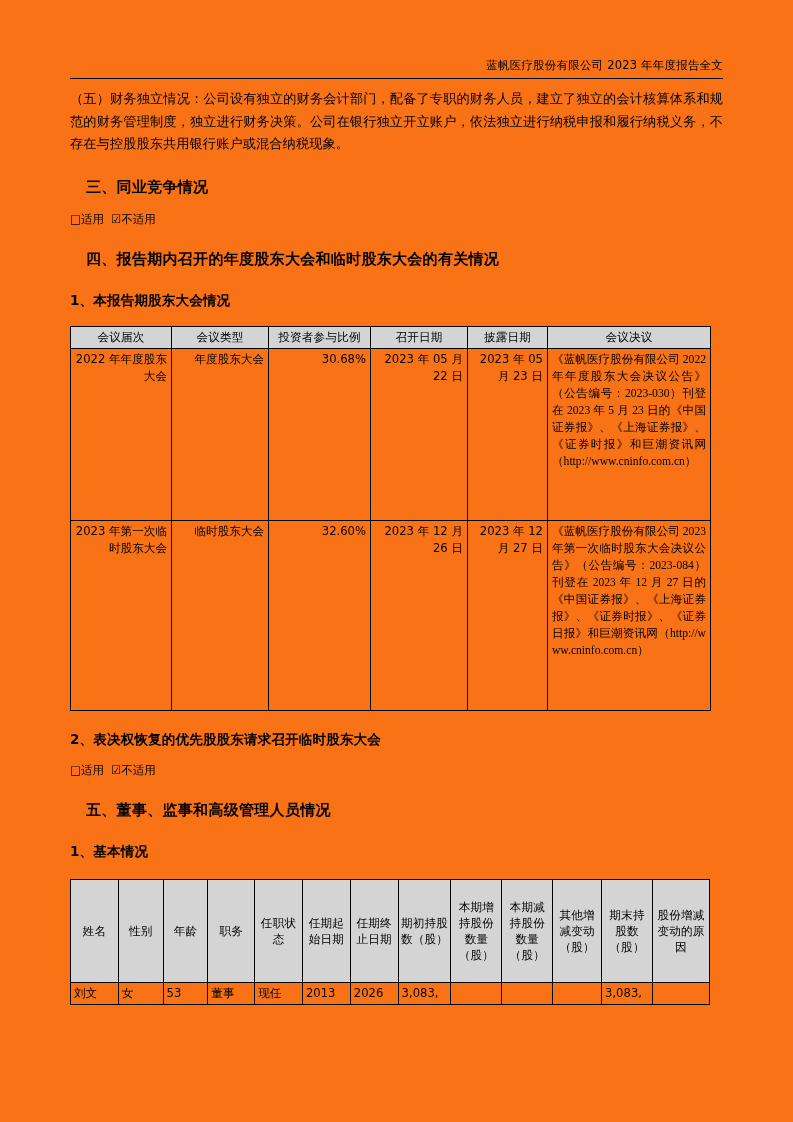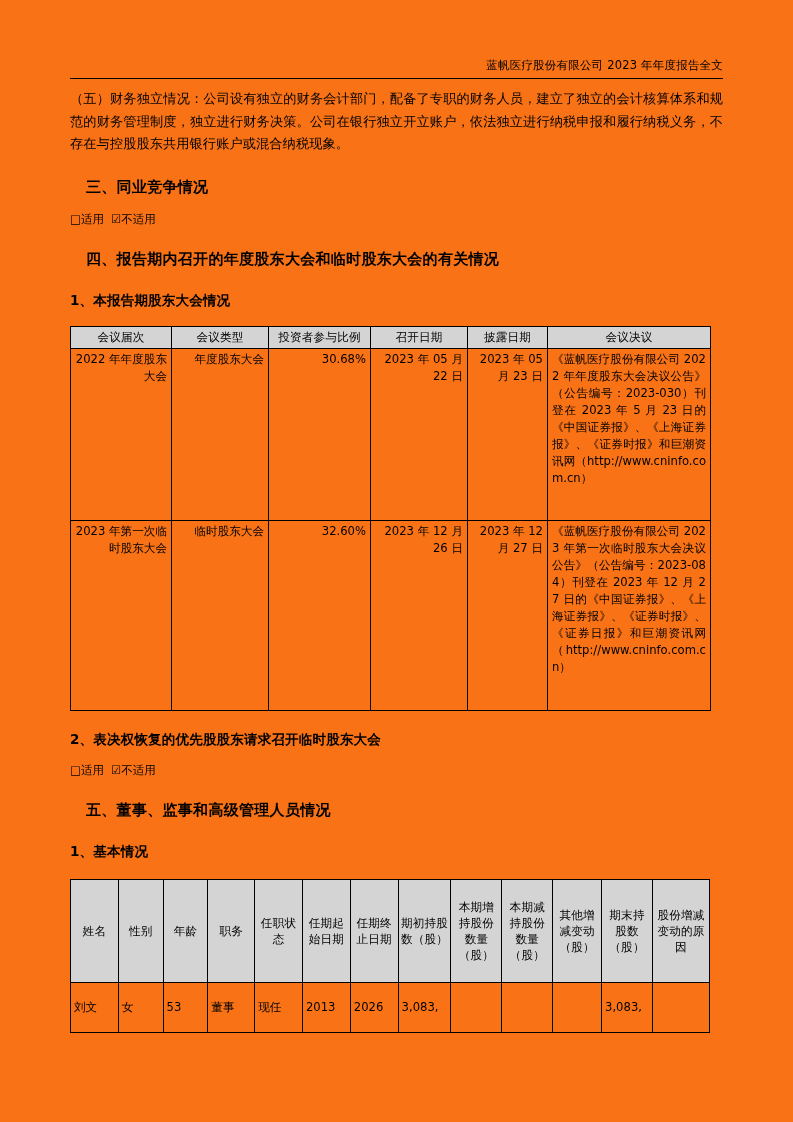--- a/index.html
+++ b/index.html
@@ -103,32 +103,32 @@
   }
   table.doc-table thead th {
     background: #d4d4d4;
     vertical-align: middle;
     font-weight: normal;
     letter-spacing: 0.2px;
   }
   .t1 { margin-top: 14px; }
   .t1 td.c-center { text-align: right; }
   .t1 td.c-right  { text-align: right; padding-left: 23px; }
-  .t1 td.c-res    { text-align: justify; text-justify: inter-ideograph; }
+  .t1 td.c-res    { text-align: justify; text-justify: inter-ideograph; font-family: Liberation Serif, serif; }
 
   .t2 { margin-top: 16px; }
   .t2 thead th {
     padding: 3px 2px;
     line-height: 16px;
     height: 96px;
   }
   .t2 tbody td {
     height: 19px;
     line-height: 17px;
-    padding: 15px 3px;
+    padding: 1px 3px;
     vertical-align: middle;
     white-space: nowrap;
   }
   .t2 td.num { }
   .t2 td.txt { text-align: left; }
 </style>
 </head>
 <body>
 
 <div class="page">

